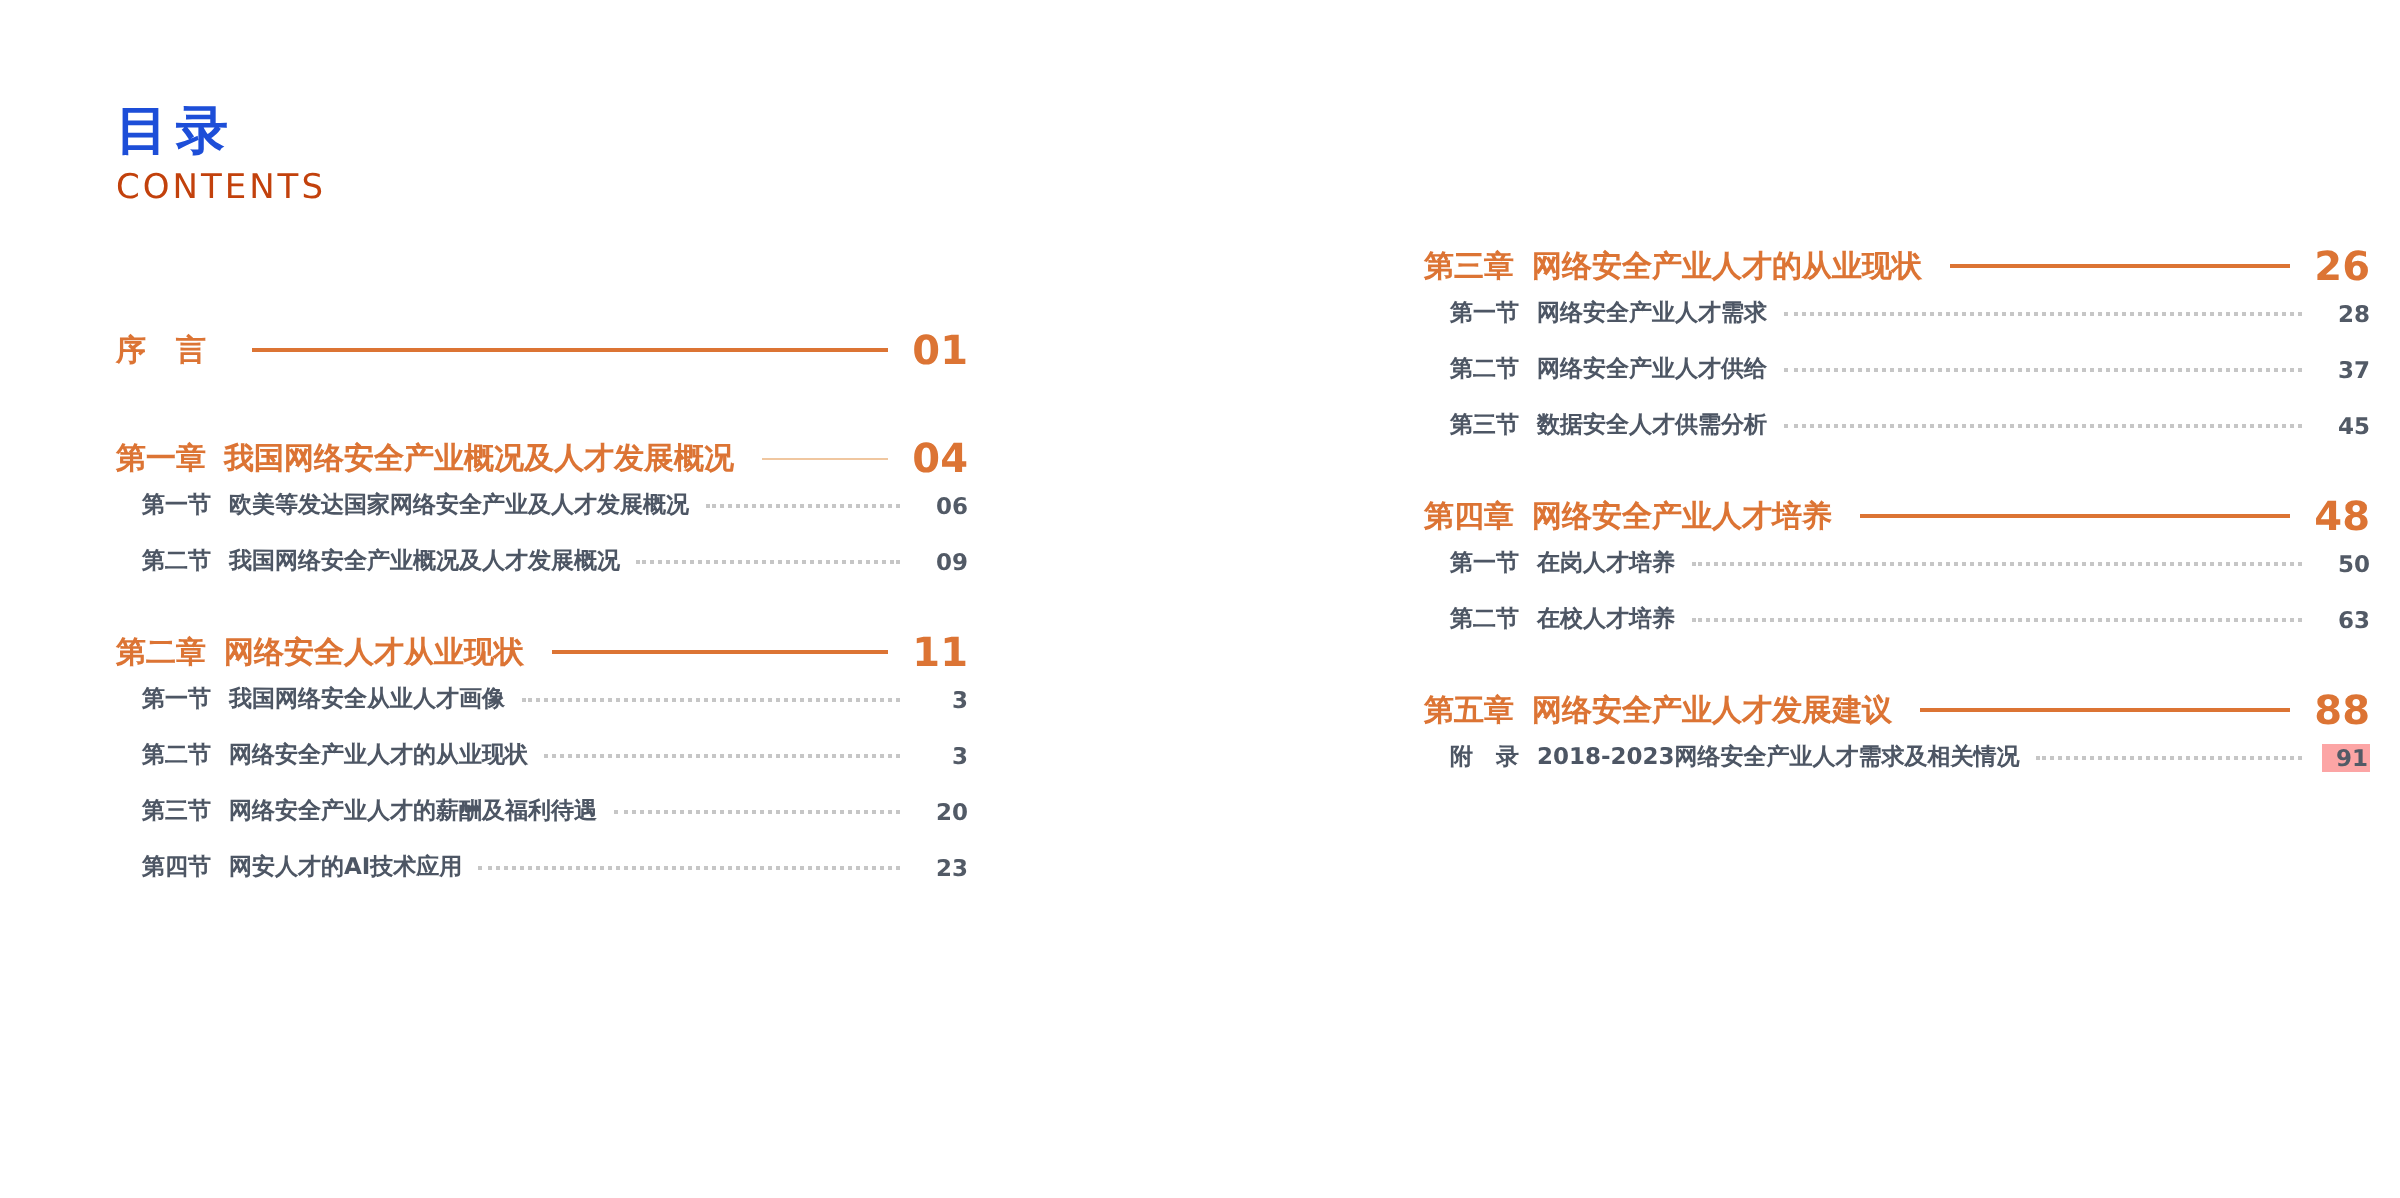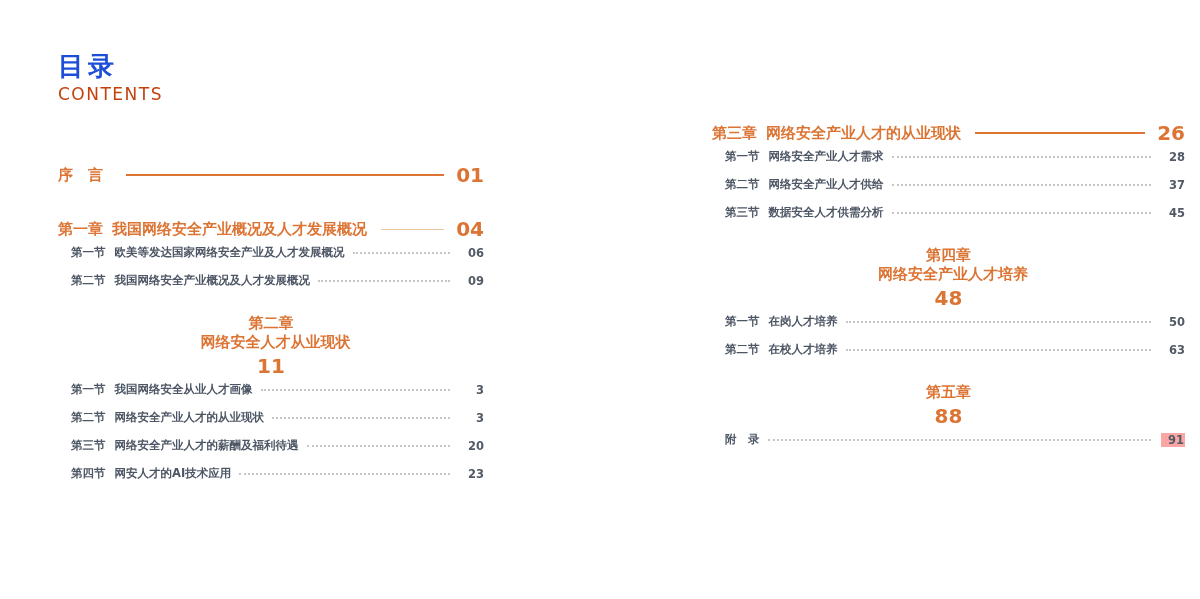--- a/index.html
+++ b/index.html
@@ -13,21 +13,21 @@
   .col { position: absolute; }
   .col-left  { left: 58px;  top: 163px; width: 426px; }
   .col-right { left: 712px; top: 121px; width: 473px; }
 
   .row { display: flex; align-items: center; white-space: nowrap; }
   .row:first-child { margin-top: 0 !important; }
 
   .row-chapter { font-size: 15px; font-weight: bold; color: #dc7434; margin-top: 30px; }
   .row-section { font-size: 11.5px; font-weight: bold; color: #4d5664; margin-top: 13px; }
   .row-chapter + .row-section { margin-top: 4px; }
-  .row-section + .row-chapter { margin-top: 26px; flex-direction: column; }
+  .row-section + .row-chapter { margin-top: 26px; }
 
   .entry-label { flex: 0 0 auto; }
   .row-section .entry-label { margin-left: 13px; }
   .entry-title { flex: 0 0 auto; margin-left: 9px; }
 
   .leader { flex: 1 1 auto; height: 0; align-self: center; }
   .row-chapter .leader { border-top: 2px solid #dc7434; margin: 0 12px 0 14px; }
   .row-chapter.light-rule .leader { border-top: 1px solid #f0c7a0; }
   .row-section .leader { border-top: 2px dotted #c6c6c6; margin: 1px 10px 0 8px; }
 
@@ -138,21 +138,23 @@
       <span class="entry-page">50</span>
     </div>
     <div class="row row-section">
       <span class="entry-label">第二节</span>
       <span class="entry-title">在校人才培养</span>
       <span class="leader"></span>
       <span class="entry-page">63</span>
     </div>
     <div class="row row-chapter">
       <span class="entry-label">第五章</span>
+      <span class="entry-title">网络安全产业人才发展建议</span>
       <span class="leader"></span>
       <span class="entry-page">88</span>
     </div>
     <div class="row row-section">
       <span class="entry-label">附　录</span>
+      <span class="entry-title">2018-2023网络安全产业人才需求及相关情况</span>
       <span class="leader"></span>
       <span class="entry-page hl">91</span>
     </div>
   </div>
 
 </body></html>

